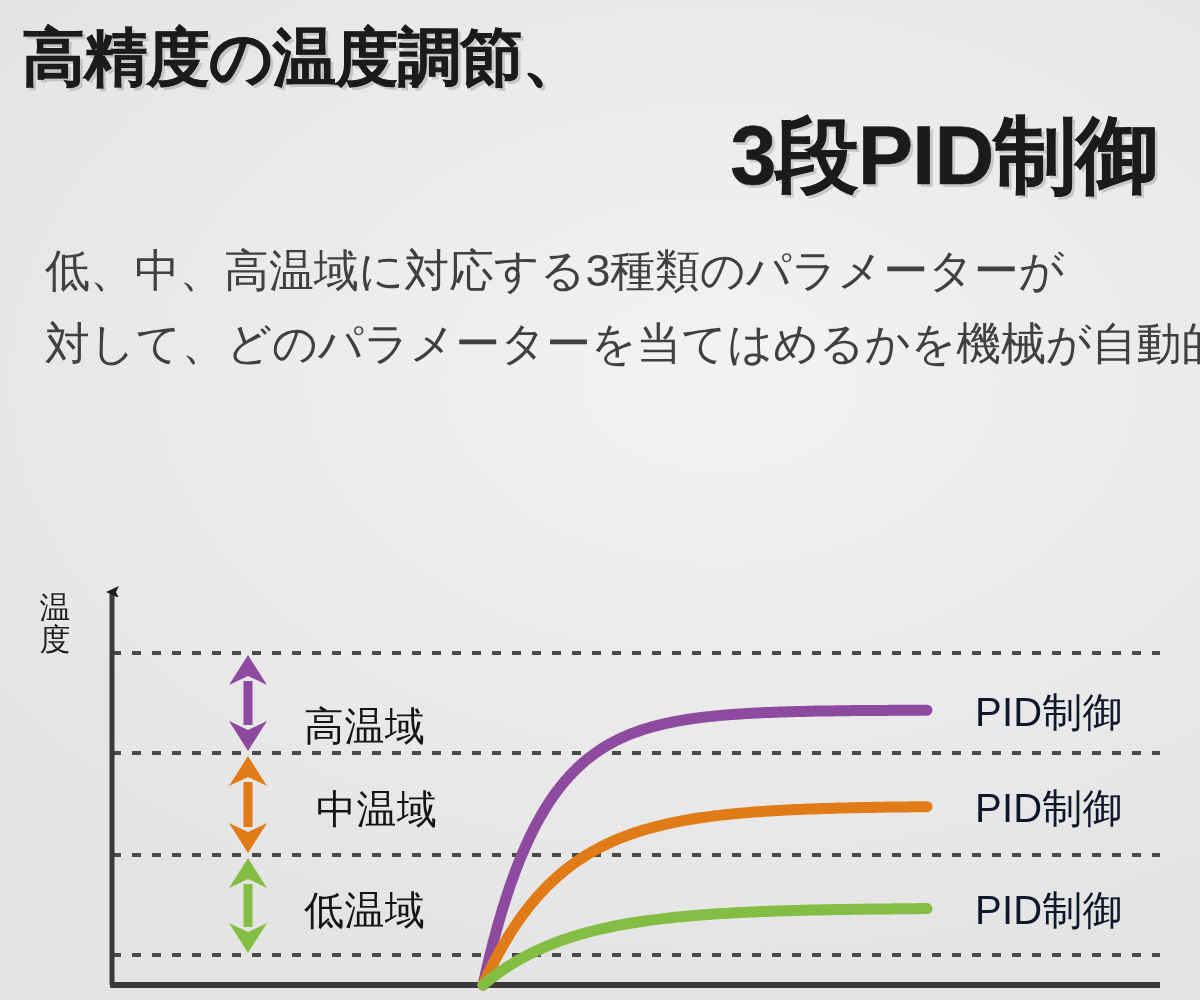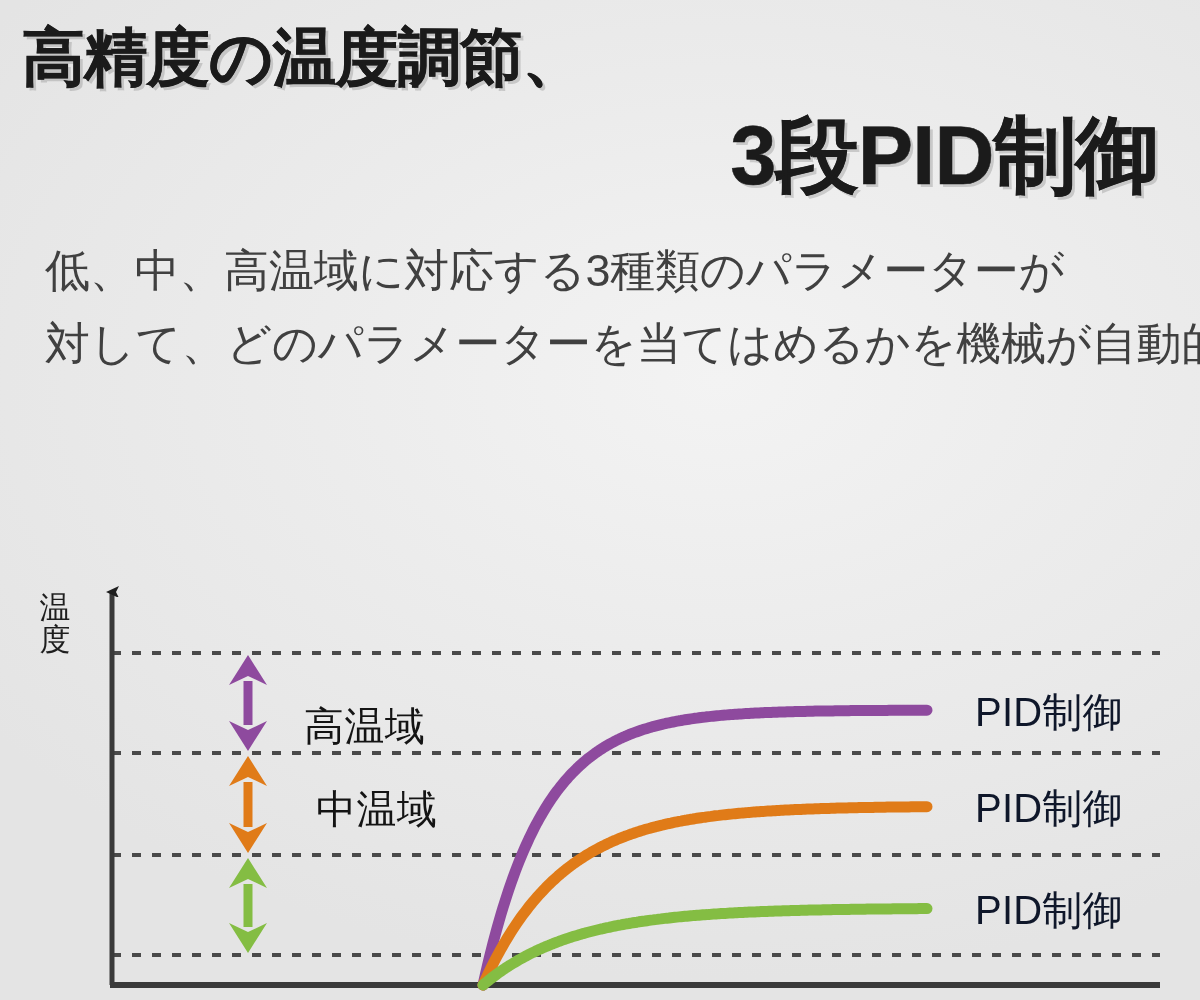--- a/index.html
+++ b/index.html
@@ -137,18 +137,19 @@
       </g>
   </svg>
 
   <div class="axis-label">
     <span>温</span>
     <span>度</span>
   </div>
 
   <div class="zone-label zone-high">高温域</div>
   <div class="zone-label zone-mid">中温域</div>
+  <div class="zone-label zone-low">低温域</div>
 
   <div class="pid-label pid-1">PID制御</div>
   <div class="pid-label pid-2">PID制御</div>
   <div class="pid-label pid-3">PID制御</div>
 
 </div>
 
 </body></html>

